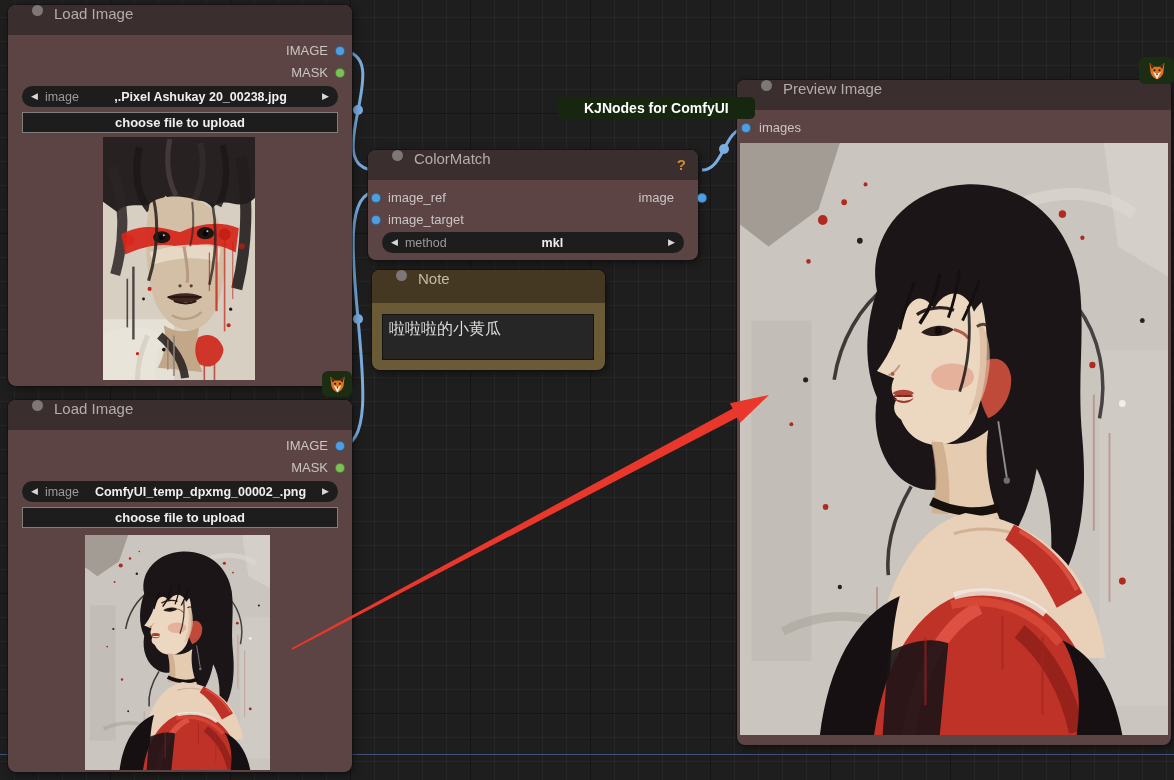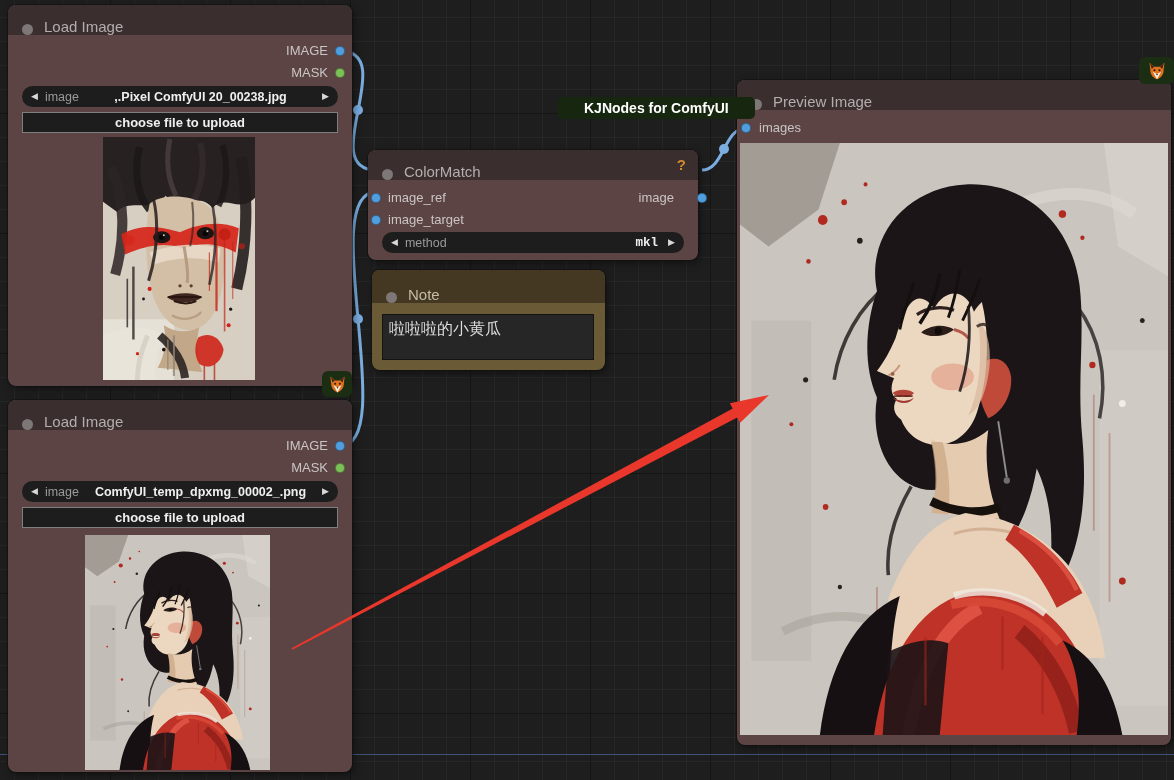--- a/index.html
+++ b/index.html
@@ -22,33 +22,33 @@
     z-index:0;
   }
   .guide-line{position:absolute;left:0;width:1174px;top:754px;height:1px;background:rgba(95,125,195,.55);z-index:0;}
 
   .link-layer{position:absolute;inset:0;z-index:1;pointer-events:none;}
   .annotation-layer{position:absolute;inset:0;z-index:6;pointer-events:none;}
 
   .node{position:absolute;border-radius:8px;background:#5c4444;
         box-shadow:0 0 0 1px rgba(15,15,15,.55), 2px 3px 8px rgba(0,0,0,.45);z-index:2;}
   .nhead{position:absolute;left:0;right:0;top:0;height:30px;background:#3b2e2e;
-         border-radius:8px 8px 0 0;display:flex;align-items:flex-end;gap:11px;
-         padding:0 14px;box-sizing:border-box;color:#b4adad;font-size:15px;}
+         border-radius:8px 8px 0 0;display:flex;align-items:flex-start;gap:11px;
+         padding:0 24px;box-sizing:border-box;color:#b4adad;font-size:15px;}
   .ndot{width:11px;height:11px;border-radius:50%;background:#7d7777;flex:none;}
   .plabel{position:absolute;font-size:13px;color:#cac4c4;height:16px;line-height:16px;white-space:nowrap;}
   .port{position:absolute;width:10px;height:10px;border-radius:50%;border:1px solid rgba(0,0,0,.35);box-sizing:border-box;z-index:3;}
   .port.blue{background:#4f9fe0;}
   .port.green{background:#7bc157;}
   .combo{position:absolute;left:14px;right:14px;height:21px;background:#1d1d1d;border-radius:11px;
          display:flex;align-items:center;padding:0 9px;box-sizing:border-box;font-size:12.5px;color:#9a9a9a;}
   .combo .arr{font-size:9px;color:#d8d8d8;flex:none;line-height:21px;}
   .combo .lbl{margin:0 0 0 7px;flex:none;}
   .combo .val{flex:1;text-align:center;color:#efefef;font-weight:bold;white-space:nowrap;overflow:hidden;}
-  .combo .val.right{text-align:right;padding-right:10px;font-family:Liberation Mono, monospace;}
+  .combo .val.right{text-align:center;padding-right:10px;}
   .btn{position:absolute;left:14px;right:14px;height:21px;background:#1d1d1d;border:1px solid #7f7f7f;
        box-sizing:border-box;color:#efefef;font-weight:bold;font-size:13px;text-align:center;line-height:19px;cursor:pointer;}
   .imgbox{position:absolute;overflow:hidden;}
   .imgbox svg{display:block;width:100%;height:100%;}
 
   .kj-badge{position:absolute;left:558px;top:97px;z-index:3;background:#17270f;color:#ffffff;
             font-weight:bold;font-size:14px;padding:3px 26px;border-radius:5px;white-space:nowrap;}
   .fox-badge{position:absolute;background:#1b2d12;border-radius:6px;display:flex;align-items:center;
              justify-content:center;z-index:4;}
   .fox-badge svg{display:block;}
@@ -258,21 +258,21 @@
     <span class="ndot"></span>
     <span>Load Image</span>
   </div>
   <span class="plabel" style="right:24px;top:38px;">IMAGE</span>
   <span class="port blue" style="left:327px;top:41px;"></span>
   <span class="plabel" style="right:24px;top:60px;">MASK</span>
   <span class="port green" style="left:327px;top:63px;"></span>
   <div class="combo" style="top:81px;">
     <span class="arr">◀</span>
     <span class="lbl">image</span>
-    <span class="val">,.Pixel ComfyUI 20_00238.jpg</span>
+    <span class="val">,.Pixel Ashukay 20_00238.jpg</span>
     <span class="arr">▶</span>
   </div>
   <div class="btn" style="top:107px;">choose file to upload</div>
   <div class="imgbox" style="left:95px;top:132px;width:152px;height:243px;">
     <svg viewBox="0 0 150 240" preserveAspectRatio="none">
         <use href="#face-art"></use>
       </svg>
   </div>
 </div>
 

